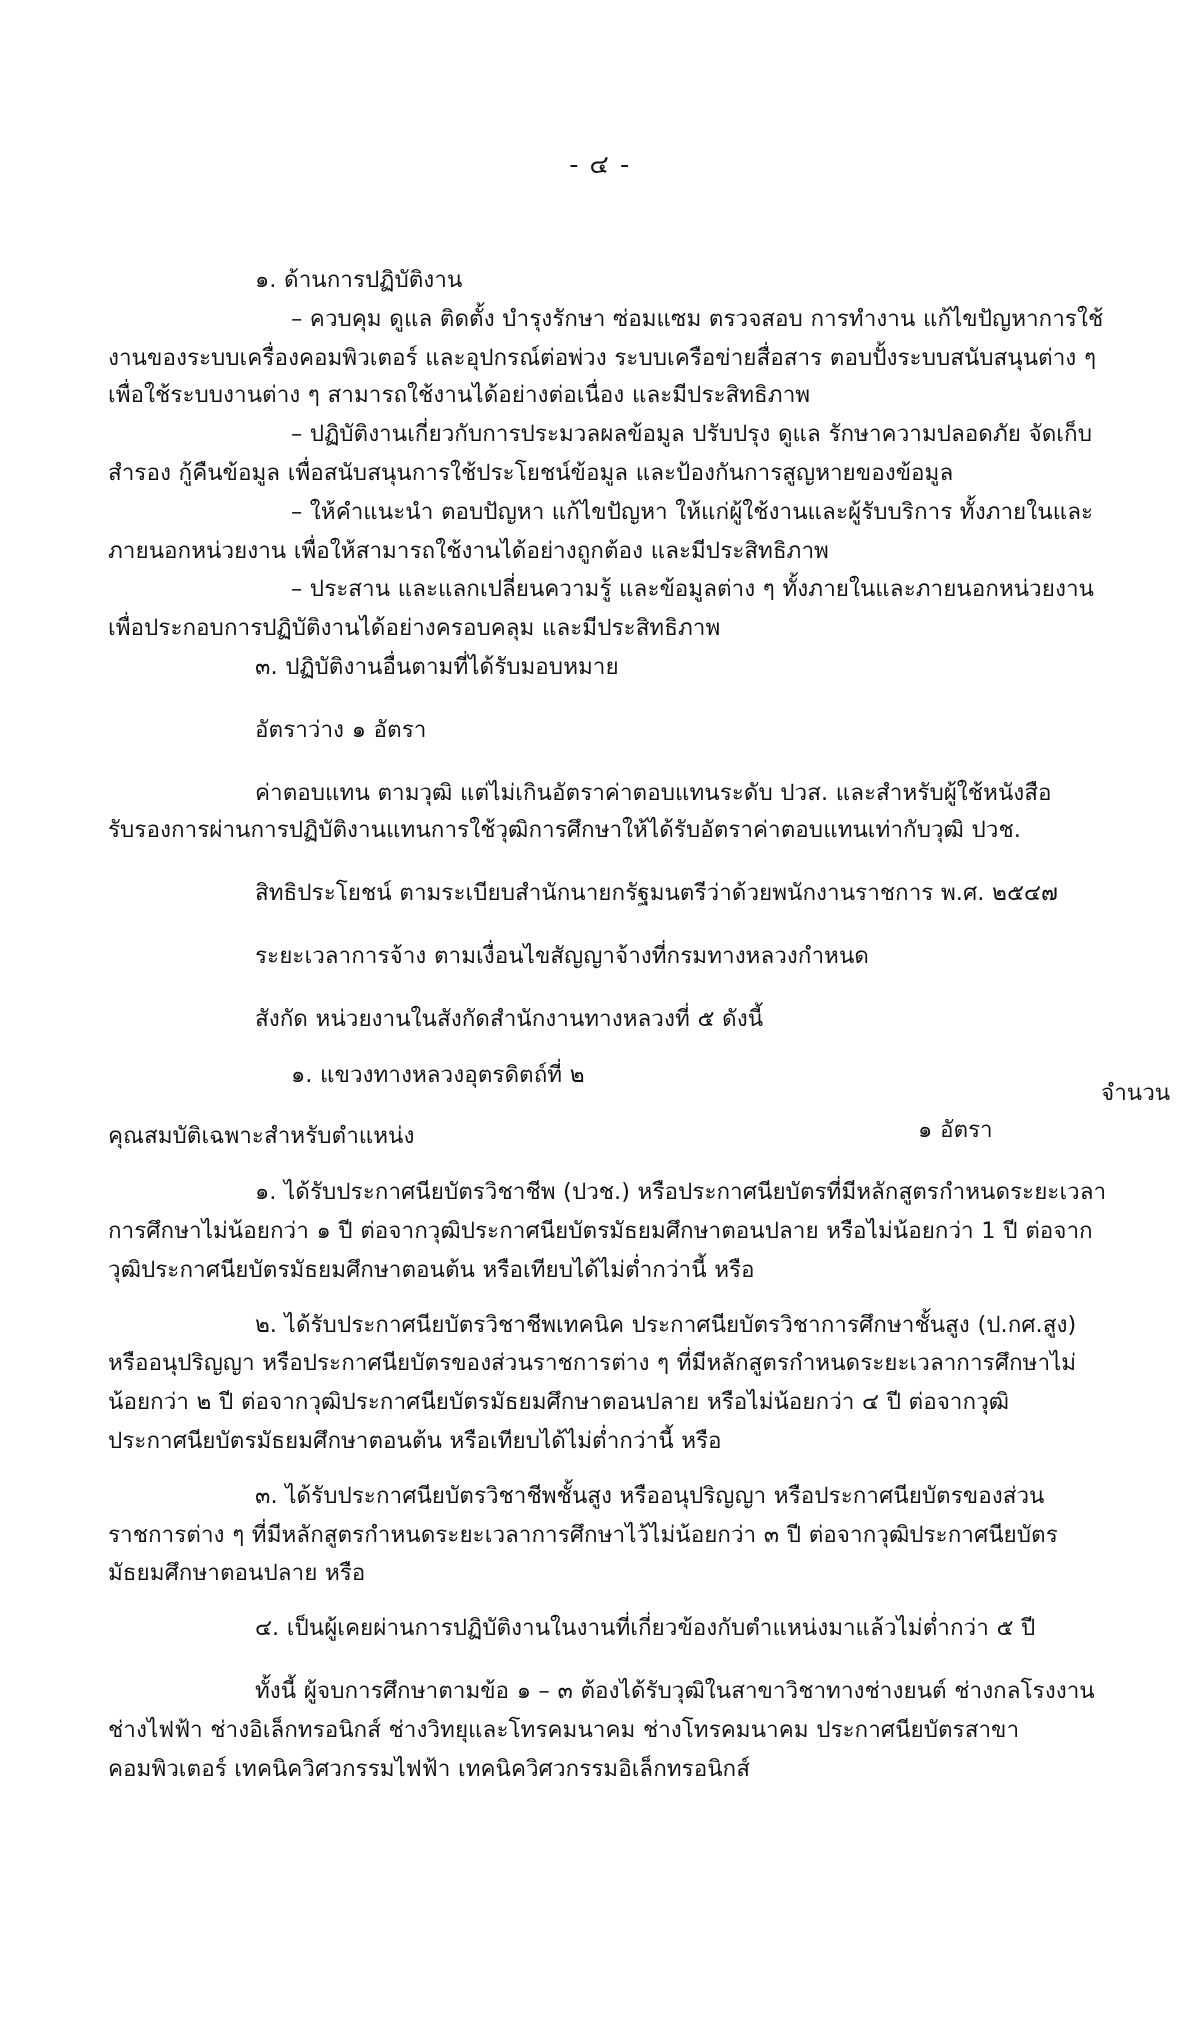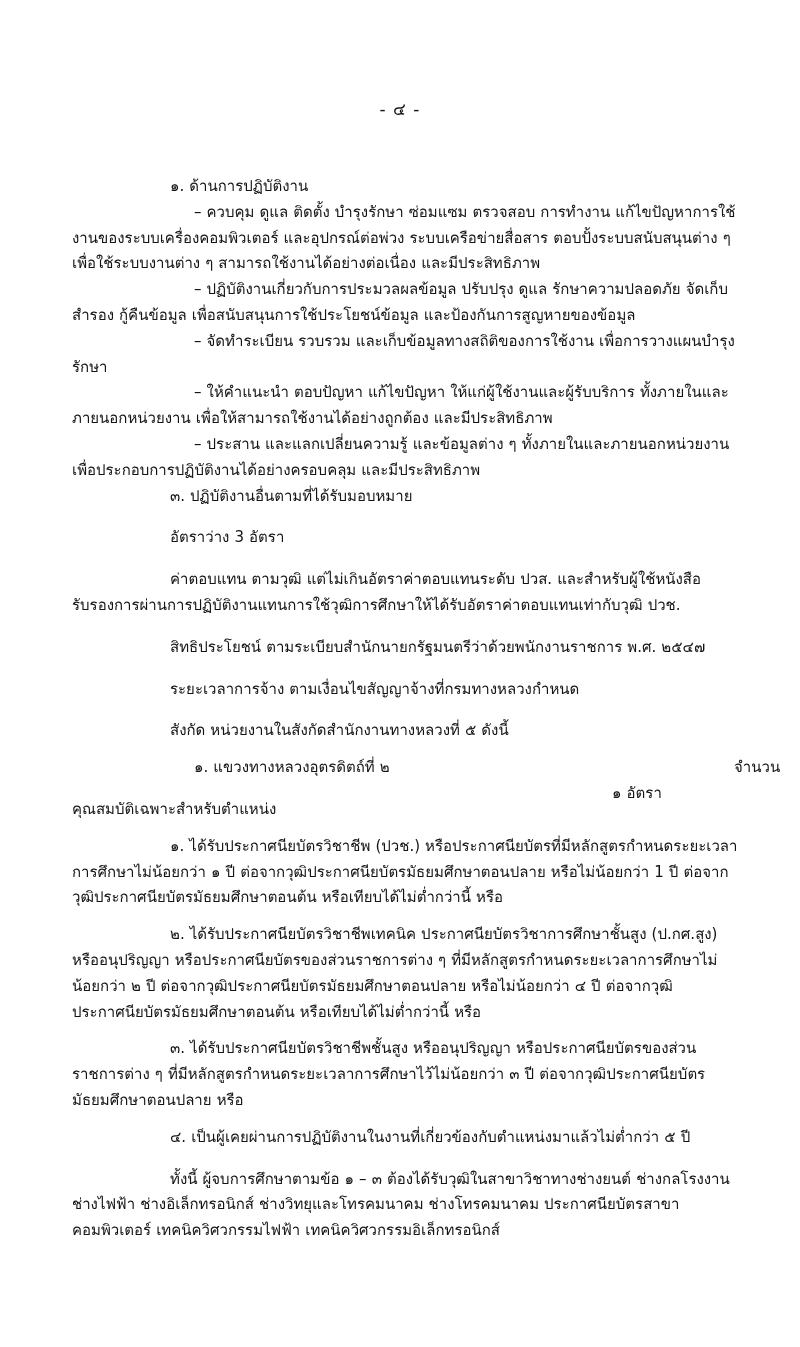--- a/index.html
+++ b/index.html
@@ -54,41 +54,40 @@
     font-weight: normal;
   }
   .row-amount {
     display: block;
     text-indent: 122px;
     position: relative;
   }
   .row-amount .qty {
     position: absolute;
     left: 540px;
-    top: 0;
+    top: 12px;
   }
 </style>
 </head>
 <body>
 
 <div class="page">
 
   <div class="page-number">- ๔ -</div>
 
   <div class="body-block">
 
     <p class="ind-head">๑. ด้านการปฏิบัติงาน</p>
     <p class="ind-2">– ควบคุม ดูแล ติดตั้ง บำรุงรักษา ซ่อมแซม ตรวจสอบ การทำงาน แก้ไขปัญหาการใช้งานของระบบเครื่องคอมพิวเตอร์ และอุปกรณ์ต่อพ่วง ระบบเครือข่ายสื่อสาร ตอบปั้งระบบสนับสนุนต่าง ๆ เพื่อใช้ระบบงานต่าง ๆ สามารถใช้งานได้อย่างต่อเนื่อง และมีประสิทธิภาพ</p>
     <p class="ind-2">– ปฏิบัติงานเกี่ยวกับการประมวลผลข้อมูล ปรับปรุง ดูแล รักษาความปลอดภัย จัดเก็บสำรอง กู้คืนข้อมูล เพื่อสนับสนุนการใช้ประโยชน์ข้อมูล และป้องกันการสูญหายของข้อมูล</p>
-    <p class="ind-2">– จัดทำระเบียน รวบรวม และเก็บข้อมูลทางสถิติของการใช้งาน เพื่อการวางแผนบำรุงรักษา</p>
     <p class="ind-2">– ให้คำแนะนำ ตอบปัญหา แก้ไขปัญหา ให้แก่ผู้ใช้งานและผู้รับบริการ ทั้งภายในและภายนอกหน่วยงาน เพื่อให้สามารถใช้งานได้อย่างถูกต้อง และมีประสิทธิภาพ</p>
     <p class="ind-2">– ประสาน และแลกเปลี่ยนความรู้ และข้อมูลต่าง ๆ ทั้งภายในและภายนอกหน่วยงานเพื่อประกอบการปฏิบัติงานได้อย่างครอบคลุม และมีประสิทธิภาพ</p>
     <p class="ind-head">๓. ปฏิบัติงานอื่นตามที่ได้รับมอบหมาย</p>
 
-    <p class="ind-3 gap-md">อัตราว่าง  3  อัตรา</p>
+    <p class="ind-3 gap-md">อัตราว่าง  ๑  อัตรา</p>
     <p class="ind-3 gap-md">ค่าตอบแทน  ตามวุฒิ แต่ไม่เกินอัตราค่าตอบแทนระดับ ปวส. และสำหรับผู้ใช้หนังสือรับรองการผ่านการปฏิบัติงานแทนการใช้วุฒิการศึกษาให้ได้รับอัตราค่าตอบแทนเท่ากับวุฒิ ปวช.</p>
     <p class="ind-3 gap-md">สิทธิประโยชน์  ตามระเบียบสำนักนายกรัฐมนตรีว่าด้วยพนักงานราชการ พ.ศ. ๒๕๔๗</p>
     <p class="ind-3 gap-md">ระยะเวลาการจ้าง  ตามเงื่อนไขสัญญาจ้างที่กรมทางหลวงกำหนด</p>
     <p class="ind-3 gap-md">สังกัด   หน่วยงานในสังกัดสำนักงานทางหลวงที่ ๕ ดังนี้</p>
 
     <p class="row-amount gap-sm">
       <span>๑.  แขวงทางหลวงอุตรดิตถ์ที่ ๒</span>
       <span class="qty">จำนวน   ๑   อัตรา</span>
     </p>
 

